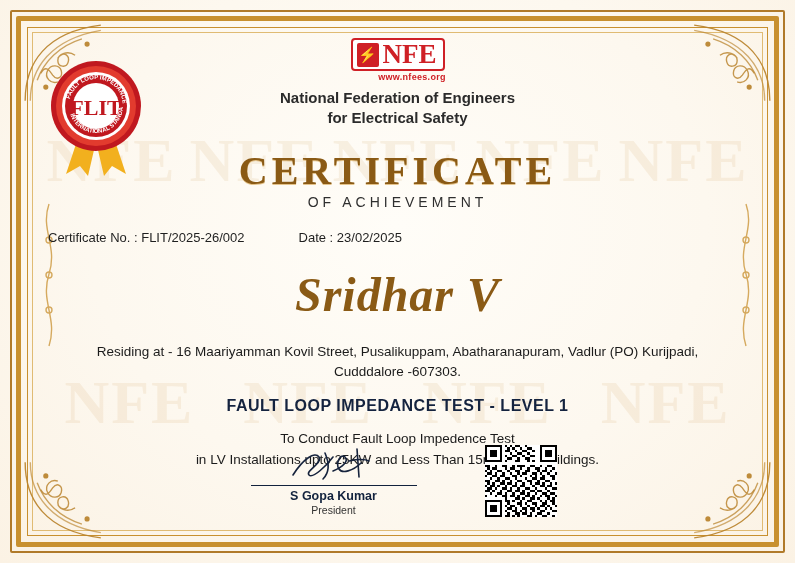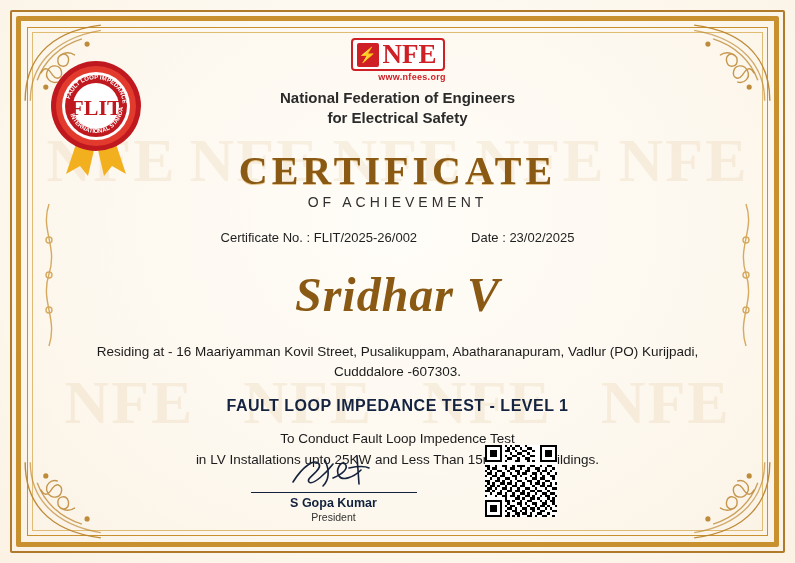--- a/index.html
+++ b/index.html
@@ -153,21 +153,21 @@
   .subtitle {
     font-size: 14px;
     letter-spacing: 4px;
     color: #2f2f2f;
   }
   .meta-row {
     margin-top: 20px;
     font-size: 13px;
     color: #1f1f1f;
     display: flex;
-    justify-content: center;
+    justify-content: flex-start;
     gap: 54px;
   }
   .statement {
     margin-top: 26px;
     font-size: 19px;
     color: #16213a;
     line-height: 1.5;
   }
   .recipient {
     margin-top: 22px;
@@ -196,21 +196,21 @@
     font-size: 13.5px;
     color: #1b1b1b;
     line-height: 1.5;
   }
 
   
   .sign-row {
     position: absolute;
     left: 0; right: 0; bottom: 2px;
     display: flex;
-    align-items: flex-end;
+    align-items: flex-start;
     justify-content: center;
     gap: 56px;
   }
   .sign-block {
     width: 190px;
     text-align: center;
   }
   .sign-img { height: 40px; }
   .sign-img svg { display:block; margin: 0 auto; }
   .sign-name {

